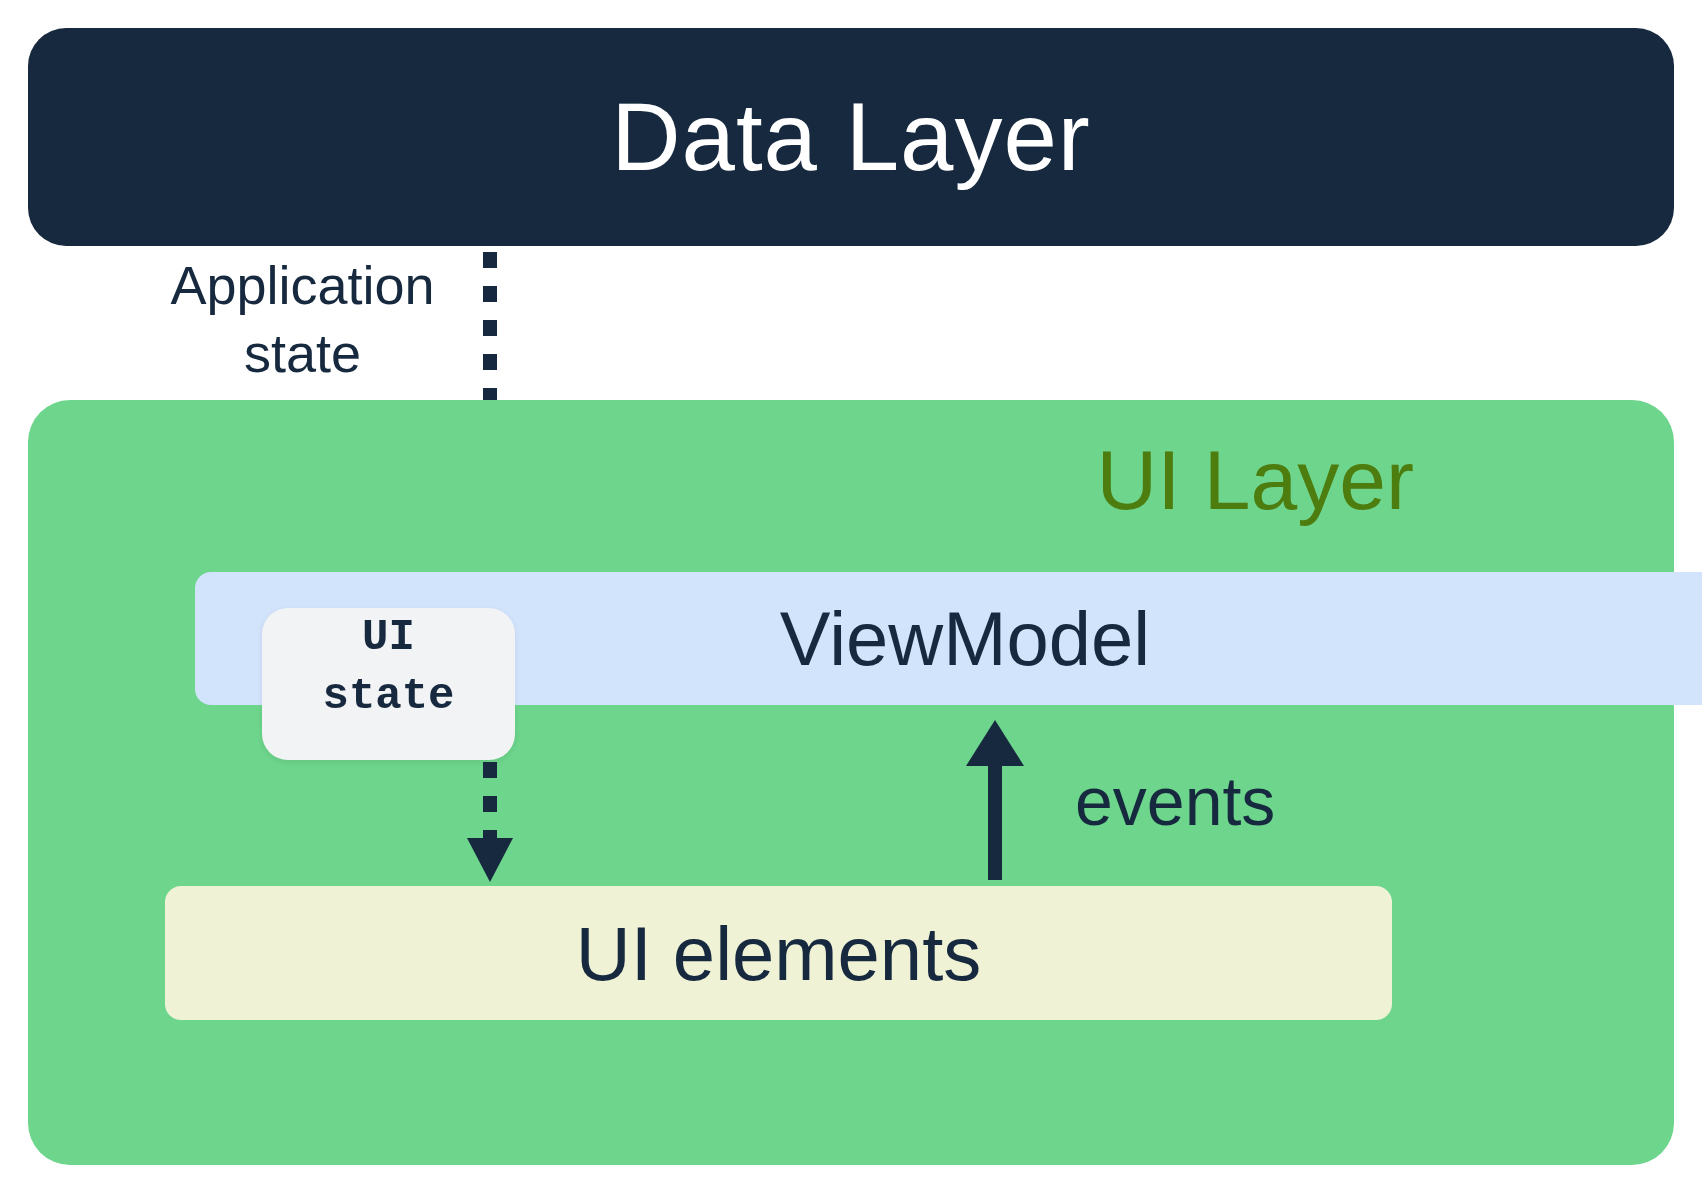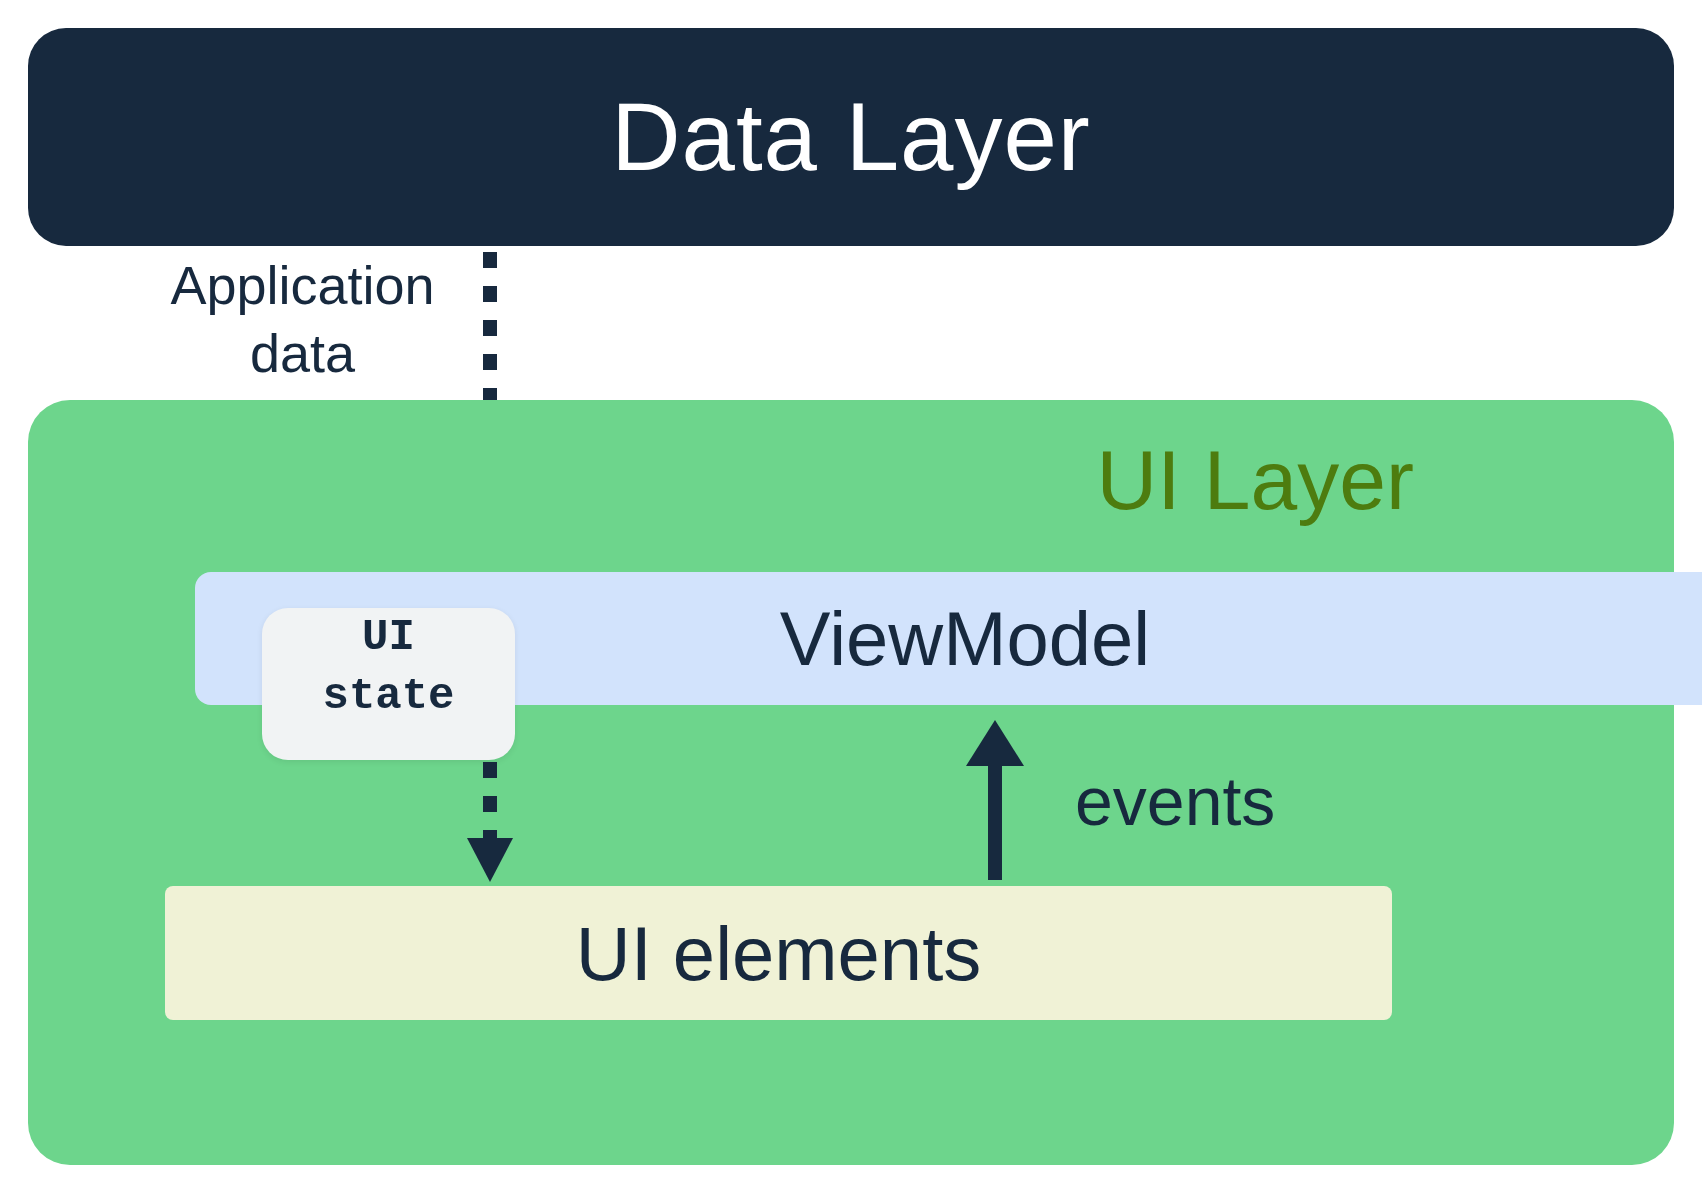--- a/index.html
+++ b/index.html
@@ -119,21 +119,21 @@
     text-align:center;
     white-space:pre-line;
   }
 
   
   .ui-elements{
     position:absolute;
     left:165px; top:886px;
     width:1227px; height:134px;
     background:var(--cream);
-    border-radius:8px;
+    border-radius:16px;
     display:flex; align-items:center; justify-content:center;
   }
   .ui-elements .label{
     color:var(--navy);
     font-size:76px;
   }
 
   
   .events-shaft{
     position:absolute;
@@ -160,21 +160,21 @@
 </head>
 <body>
 
 <div class="canvas">
 
   <div class="data-layer">
     <div class="label">Data Layer</div>
   </div>
 
   <div class="app-data-label">Application
-data</div>
+state</div>
 
   <div class="dotted seg1"></div>
   <div class="arrowhead-down a1"></div>
 
   <div class="ui-layer"></div>
   <div class="ui-layer-label">UI Layer</div>
 
   <div class="viewmodel">
     <div class="label">ViewModel</div>
   </div>

